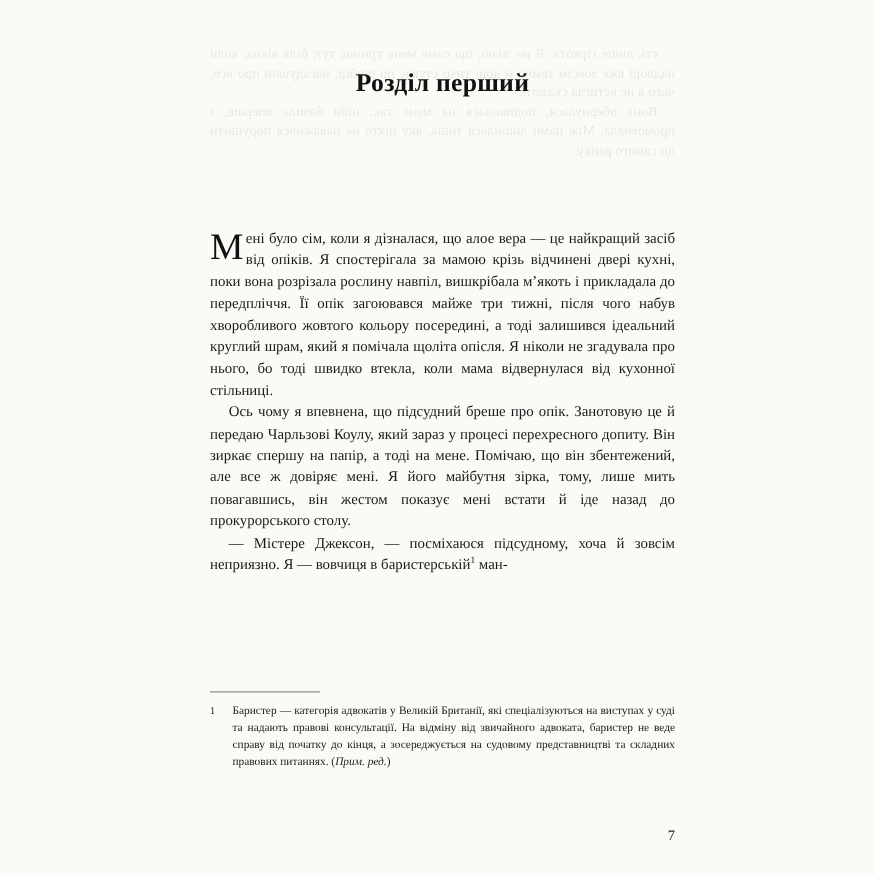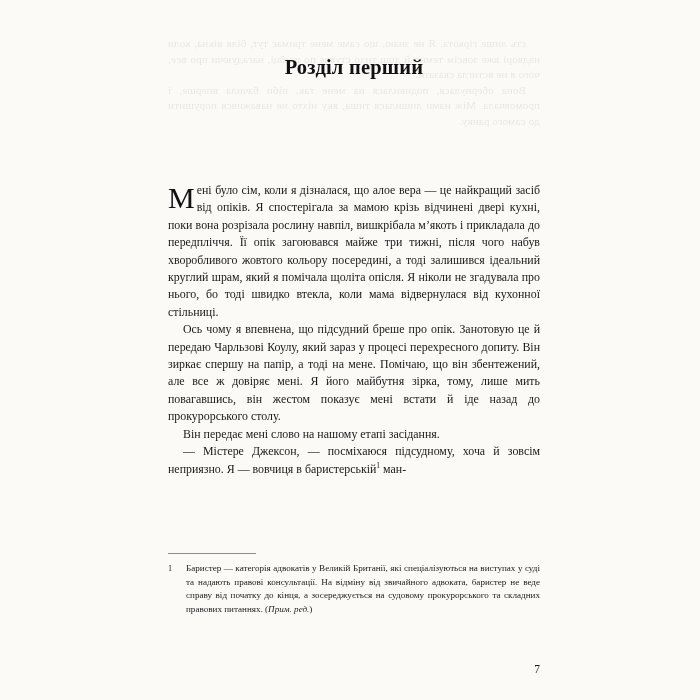--- a/index.html
+++ b/index.html
@@ -141,27 +141,26 @@
     <p>Вона обернулася, подивилася на мене так, ніби бачила вперше, і промовчала. Між нами лишилася тиша, яку ніхто не наважився порушити до самого ранку.</p>
   </div>
 
   <div class="content">
 
     <div class="chapter-title">Розділ перший</div>
 
     <div class="body-text">
       <p class="first"><span class="dropcap">М</span><span>ені було сім, коли я дізналася, що алое вера — це найкращий засіб від опіків. Я спостерігала за мамою крізь відчинені двері кухні, поки вона розрізала рослину навпіл, вишкрібала м’якоть і прикладала до передпліччя. Її опік загоювався майже три тижні, після чого набув хворобливого жовтого кольору посередині, а тоді залишився ідеальний круглий шрам, який я помічала щоліта опісля. Я ніколи не згадувала про нього, бо тоді швидко втекла, коли мама відвернулася від кухонної стільниці.</span></p>
       <p>Ось чому я впевнена, що підсудний бреше про опік. Занотовую це й передаю Чарльзові Коулу, який зараз у процесі перехресного допиту. Він зиркає спершу на папір, а тоді на мене. Помічаю, що він збентежений, але все ж довіряє мені. Я його майбутня зірка, тому, лише мить повагавшись, він жестом показує мені встати й іде назад до прокурорського столу.</p>
-      <p>Він передає мені слово на нашому етапі засідання.</p>
       <p><span>— Містере Джексон, — посміхаюся підсудному, хоча й зовсім неприязно. Я — вовчиця в баристерській</span><sup class="fn-ref">1</sup><span> ман-</span></p>
     </div>
 
     <div class="footnote-rule"></div>
 
     <div class="footnote">
       <span class="fn-marker">1</span>
-      <span class="fn-body"><span>Баристер — категорія адвокатів у Великій Британії, які спеціалізуються на виступах у суді та надають правові консультації. На відміну від звичайного адвоката, баристер не веде справу від початку до кінця, а зосереджується на судовому прокурорського та складних правових питаннях. (</span><i>Прим. ред.</i><span>)</span></span>
+      <span class="fn-body"><span>Баристер — категорія адвокатів у Великій Британії, які спеціалізуються на виступах у суді та надають правові консультації. На відміну від звичайного адвоката, баристер не веде справу від початку до кінця, а зосереджується на судовому представництві та складних правових питаннях. (</span><i>Прим. ред.</i><span>)</span></span>
     </div>
 
     <div class="page-number">7</div>
 
   </div>
 </div>
 
 </body></html>

